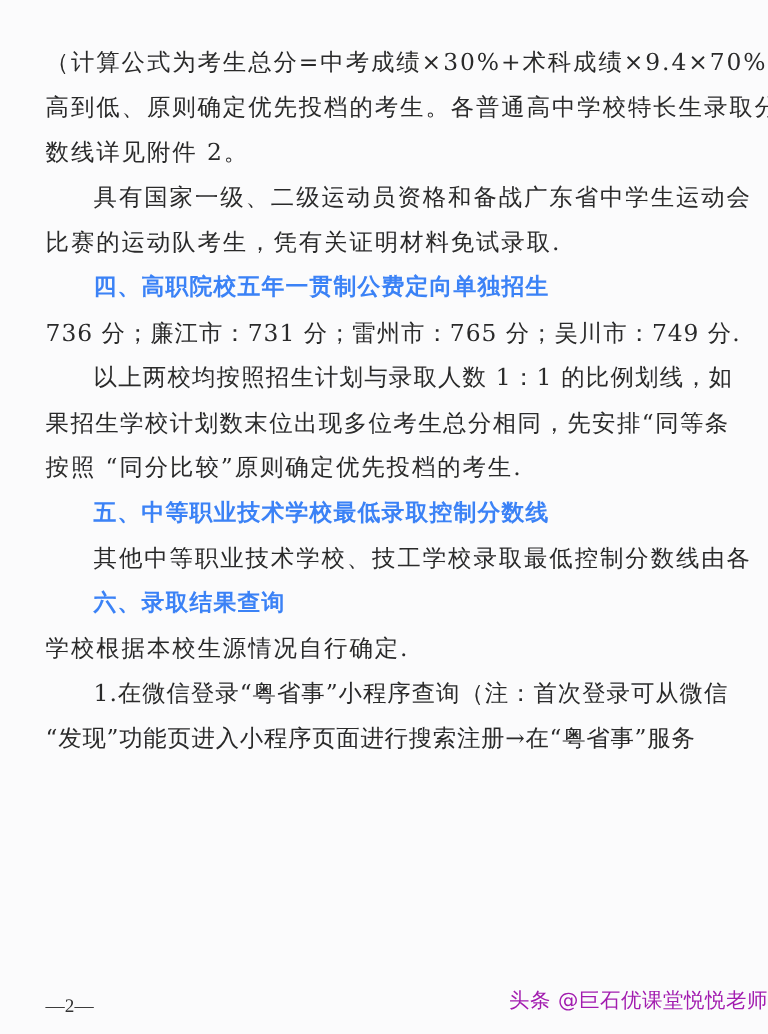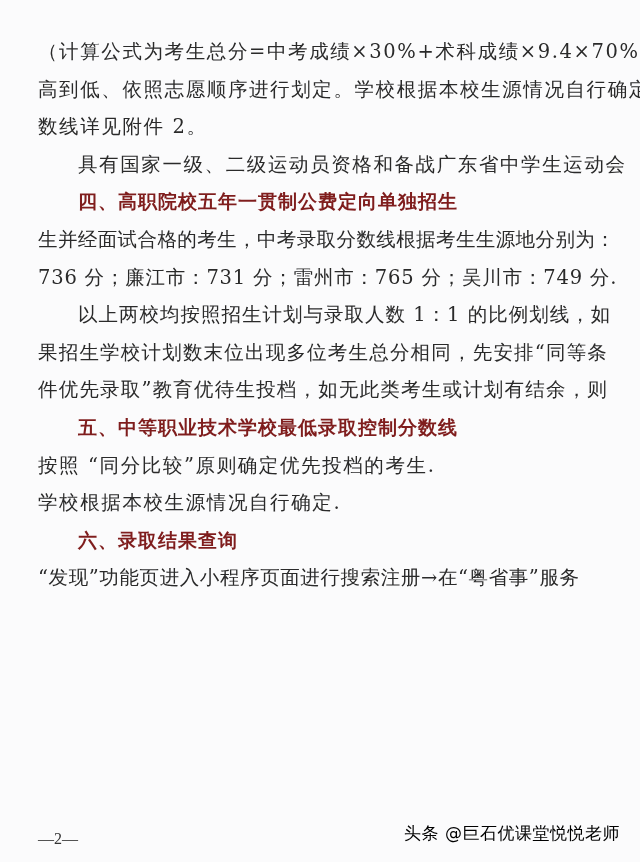--- a/index.html
+++ b/index.html
@@ -14,49 +14,50 @@
   .line {
     height:37.6px; line-height:37.6px;
     font-size:19.5px; white-space:nowrap;
     letter-spacing:1.6px;
     overflow:visible;
   }
   .indent { padding-left:40px; }
   .heading {
     font-family:Liberation Serif, serif;
     font-weight:bold; font-size:19px; letter-spacing:1px;
-    color:#7f1d1d;
+    color:#3b82f6;
   }
   .footer-page {
     position:absolute; left:38px; top:830px;
     font-size:16px; color:#333;
     font-family:"Liberation Serif", serif;
   }
   .watermark {
-    position:absolute; right:20px; top:822px;
-    font-size:17px; color:#000000;
+    position:absolute; right:0; top:822px;
+    font-size:17px; color:#a21caf;
     font-family:"DejaVu Sans", sans-serif;
     letter-spacing:0.5px;
   }
 </style>
 </head>
 <body>
 
 <div class="page">
   <div class="line">（计算公式为考生总分=中考成绩×30%+术科成绩×9.4×70%）从</div>
-  <div class="line">高到低、依照志愿顺序进行划定。学校根据本校生源情况自行确定</div>
+  <div class="line">高到低、原则确定优先投档的考生。各普通高中学校特长生录取分</div>
   <div class="line">数线详见附件 2。</div>
   <div class="line indent">具有国家一级、二级运动员资格和备战广东省中学生运动会</div>
+  <div class="line">比赛的运动队考生，凭有关证明材料免试录取.</div>
   <div class="line indent heading">四、高职院校五年一贯制公费定向单独招生</div>
-  <div class="line" style="letter-spacing:0.4px">生并经面试合格的考生，中考录取分数线根据考生生源地分别为：</div>
   <div class="line" style="letter-spacing:0.8px">736 分；廉江市：731 分；雷州市：765 分；吴川市：749 分.</div>
   <div class="line indent" style="letter-spacing:1px">以上两校均按照招生计划与录取人数 1：1 的比例划线，如</div>
   <div class="line" style="letter-spacing:1.2px">果招生学校计划数末位出现多位考生总分相同，先安排“同等条</div>
-  <div class="line" style="letter-spacing:1.2px">件优先录取”教育优待生投档，如无此类考生或计划有结余，则</div>
+  <div class="line">按照 “同分比较”原则确定优先投档的考生.</div>
   <div class="line indent heading">五、中等职业技术学校最低录取控制分数线</div>
-  <div class="line">按照 “同分比较”原则确定优先投档的考生.</div>
+  <div class="line indent">其他中等职业技术学校、技工学校录取最低控制分数线由各</div>
+  <div class="line indent heading">六、录取结果查询</div>
   <div class="line">学校根据本校生源情况自行确定.</div>
-  <div class="line indent heading">六、录取结果查询</div>
+  <div class="line indent" style="letter-spacing:0.8px">1.在微信登录“粤省事”小程序查询（注：首次登录可从微信</div>
   <div class="line" style="letter-spacing:0.6px">“发现”功能页进入小程序页面进行搜索注册→在“粤省事”服务</div>
 </div>
 
 <div class="footer-page">—2—</div>
 <div class="watermark">头条 @巨石优课堂悦悦老师</div>
 
 </body></html>

